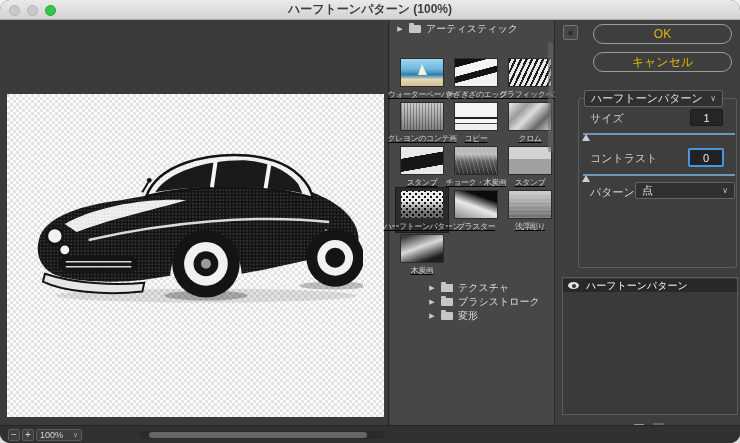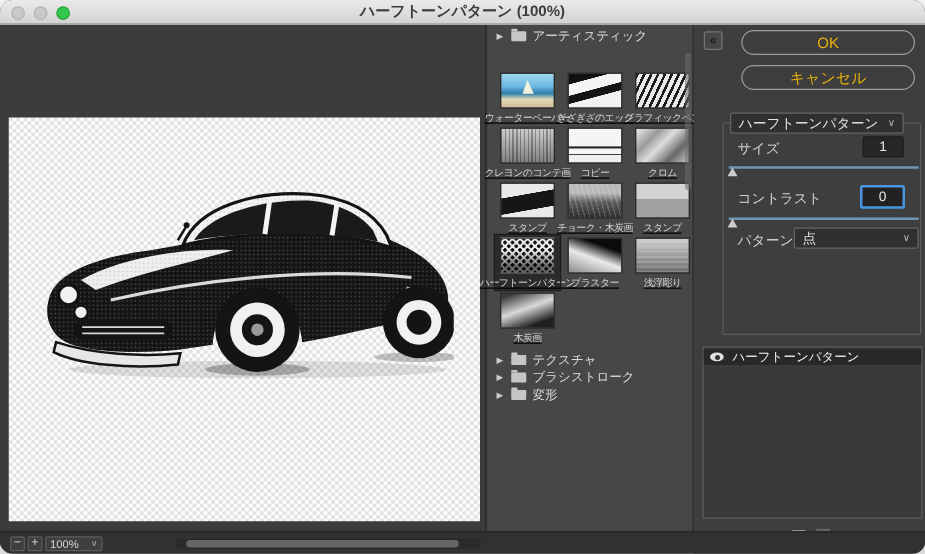--- a/index.html
+++ b/index.html
@@ -48,21 +48,21 @@
     background:#2a2a2a; border-radius:4px;
   }
   #hscroll-thumb{ position:absolute; left:9px; top:1px; width:218px; height:6px; background:#666666; border-radius:3px; }
   
   #filterpane{ position:absolute; left:390px; top:20px; width:165px; height:405px; background:#474747; border-right:1px solid #292929; }
   .catrow{ display:flex; align-items:center; height:14px; padding-left:6px; gap:5px; color:#dcdcdc; font-size:10px;text-align:center; }
   .catrow .arrow{ width:8px; font-size:7px; color:#cccccc; }
   .folder{ width:12px; height:8px; background:#c6c6c6; border-radius:1px; position:relative; flex:0 0 auto; }
   .folder::before{ content:""; position:absolute; top:-2px; left:0; width:5px; height:2px; background:#c6c6c6; border-radius:1px 1px 0 0; }
   #cats-top{ position:absolute; left:0; top:2px; width:100%; }
-  #cats-bottom{ position:absolute; left:0; top:261px; width:100%; }
+  #cats-bottom{ position:absolute; left:0; top:261px; width:100%;padding-left:32px; }
   #thumbgrid{
     position:absolute; left:6px; top:36px; width:158px;
     display:grid; grid-template-columns:52px 52px 52px; grid-auto-rows:44px; column-gap:2px;text-decoration:underline;
   }
   .cell{ position:relative; display:flex; flex-direction:column; align-items:center; padding-top:2px; }
   .cell.selected{ background:#2b2b2b; outline:1px solid #1c1c1c; }
   .th{ width:44px; height:29px; border:1px solid #2c2c2c; position:relative; overflow:hidden; }
   .tl{ margin-top:2px; font-size:8px; letter-spacing:-0.5px; color:#d2d2d2; white-space:nowrap; }
   
   .t1{ background:linear-gradient(180deg,#9ed7ee 0%,#6db7e0 38%,#2e7fae 58%,#e7d9b5 76%,#cdbd96 100%); }

